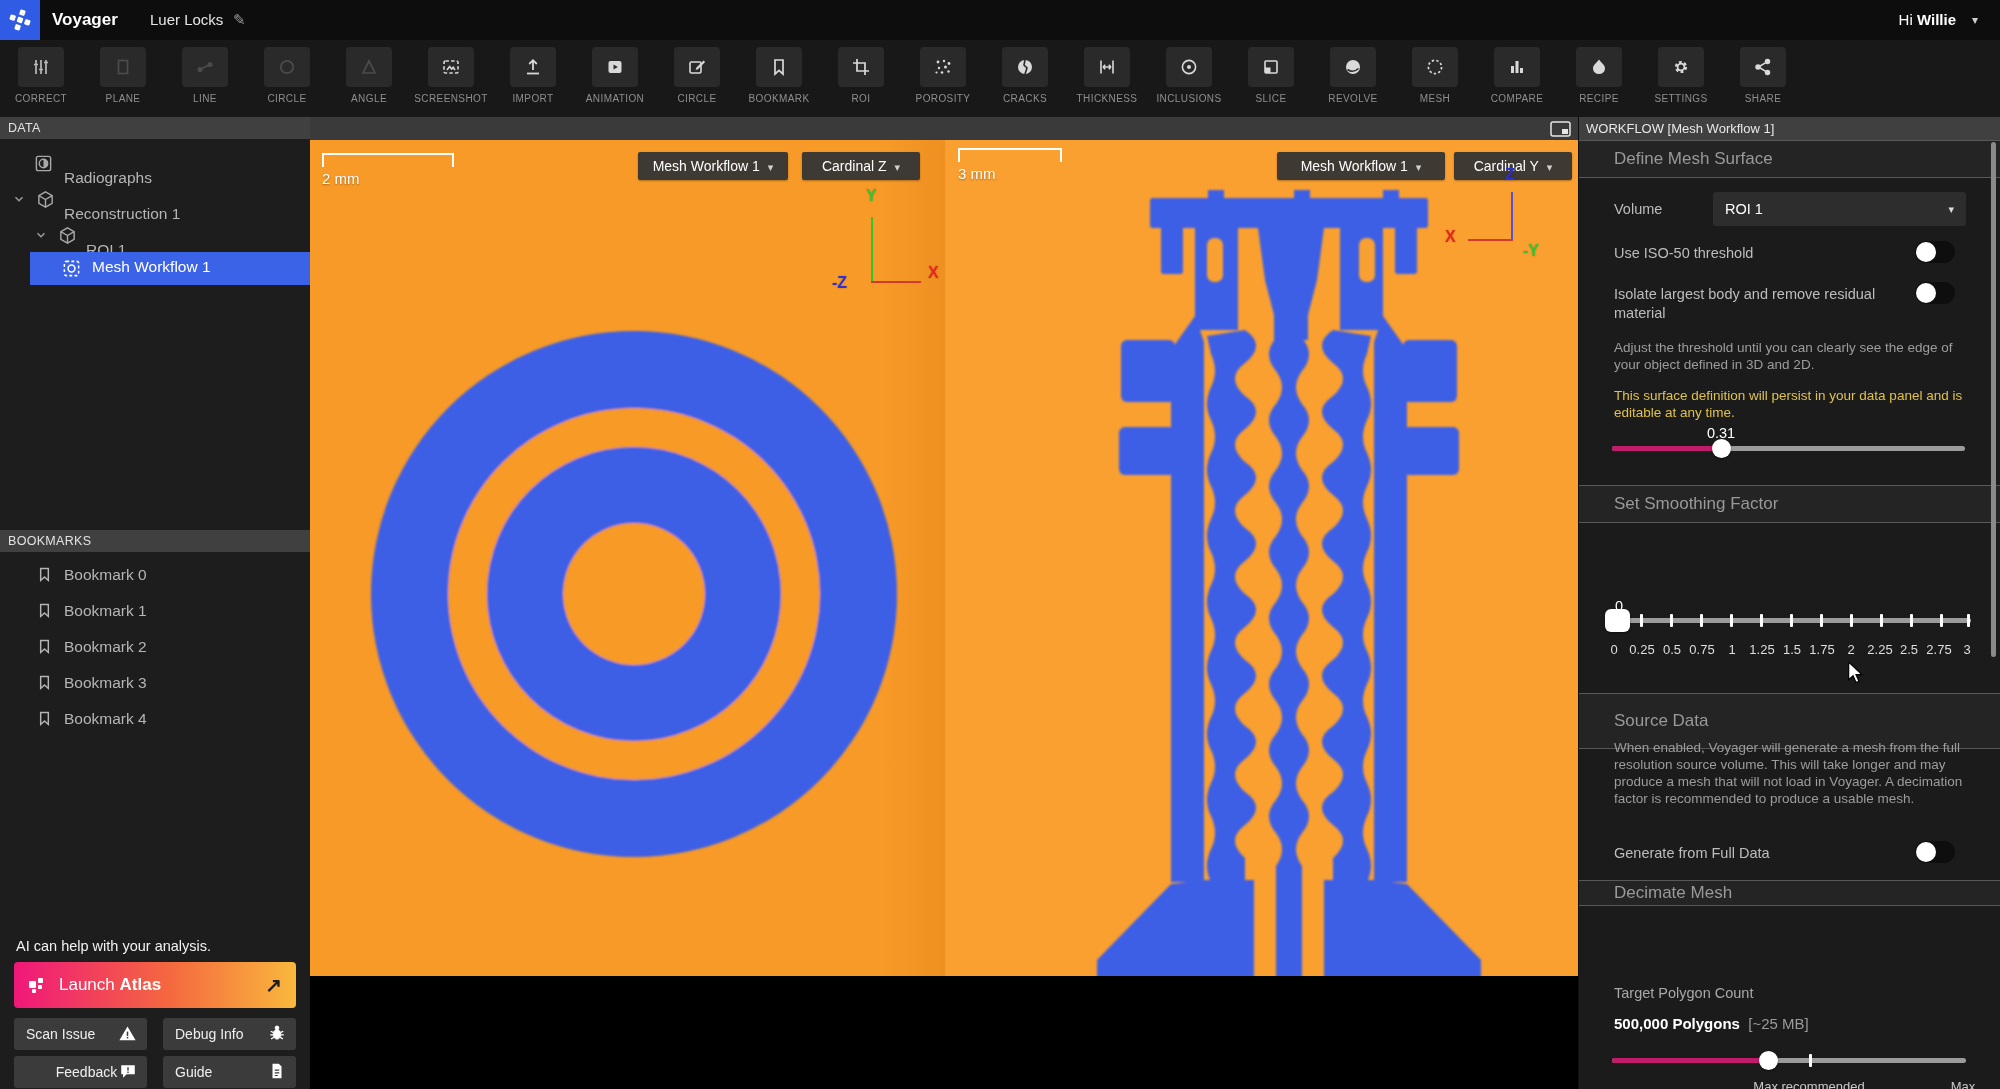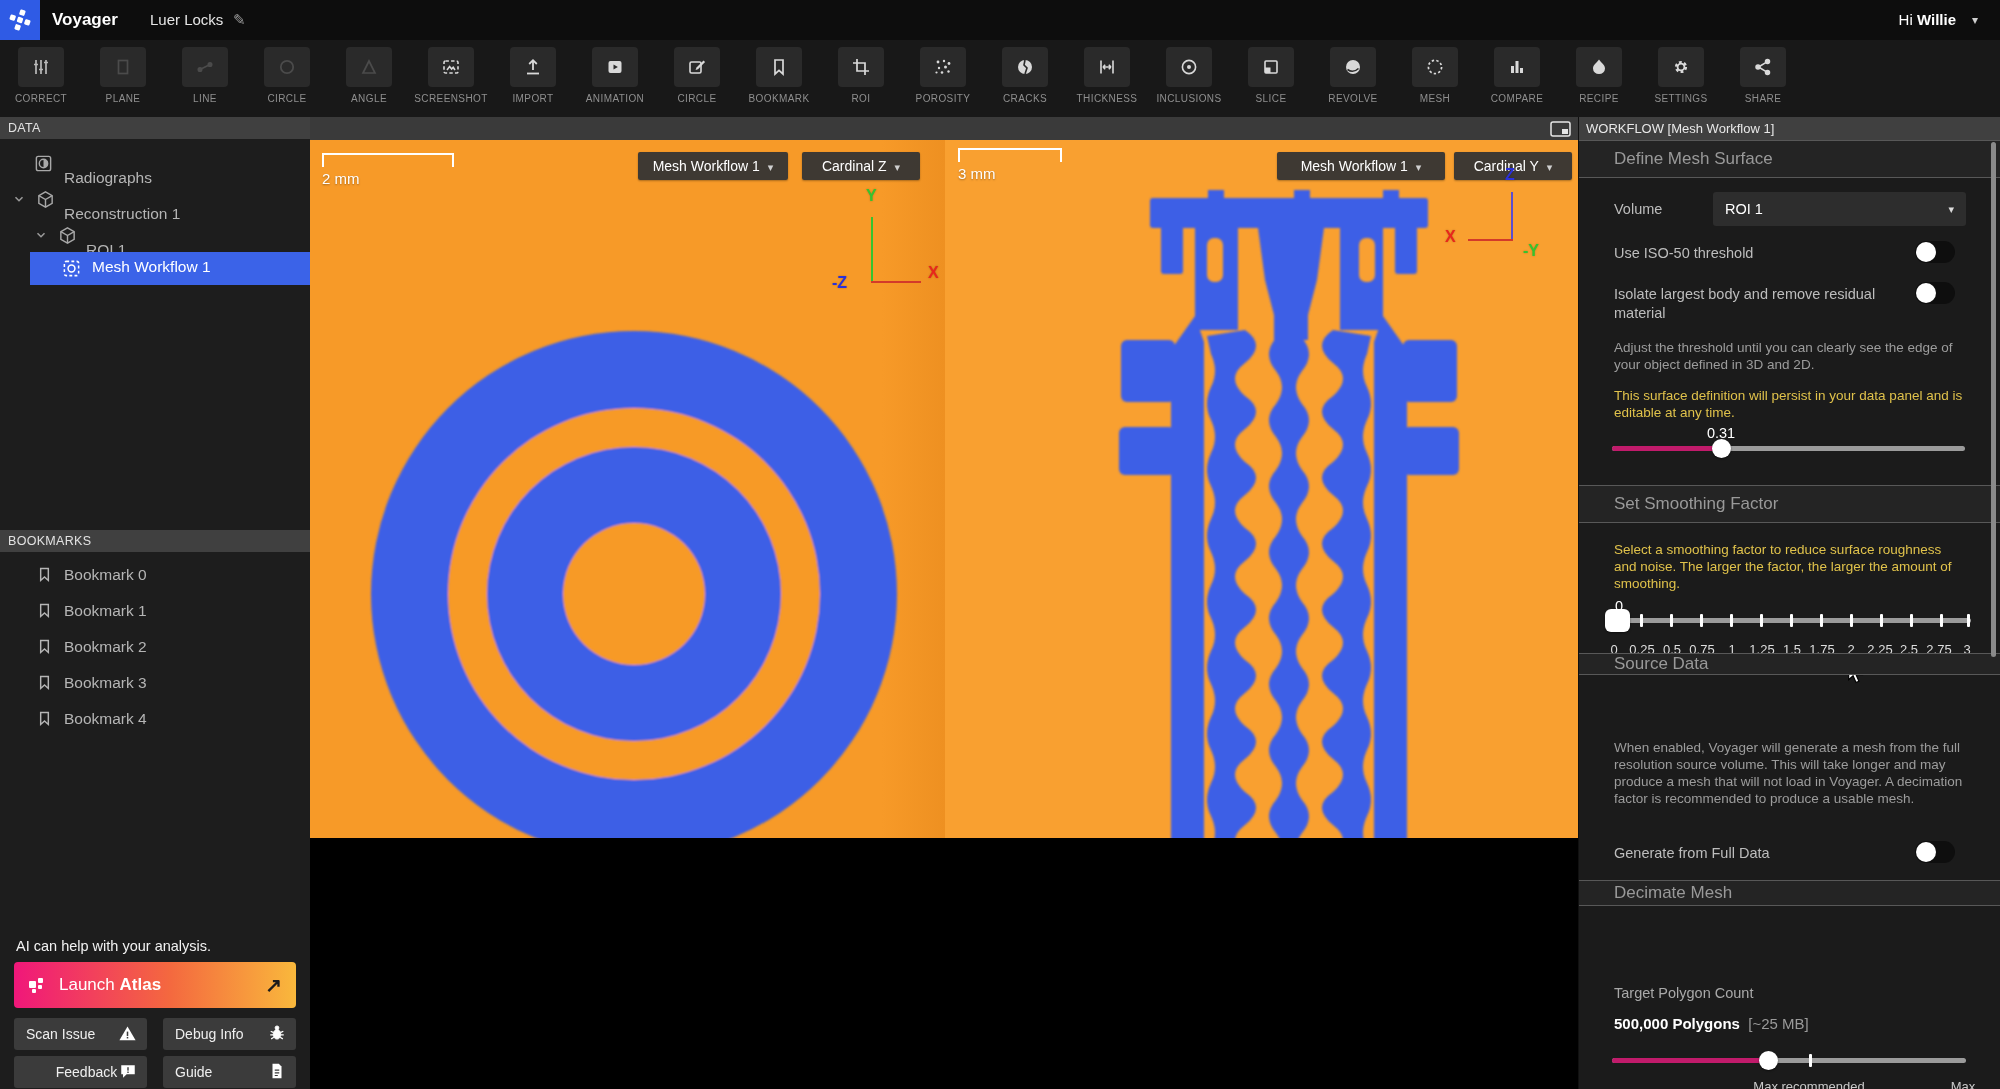--- a/index.html
+++ b/index.html
@@ -45,21 +45,21 @@
   #atlas-btn .al{font-size:17px;margin-left:12px;}
   #atlas-btn .arrow{position:absolute;right:14px;font-size:20px;font-weight:bold;color:#1c1c1c;}
   .sbtn{position:absolute;width:133px;height:32px;background:#3b3b3b;border-radius:3px;color:#efefef;
         font-size:14px;line-height:32px;padding-left:12px;box-sizing:border-box;}
   .sbtn .bic{position:absolute;right:10px;top:6px;color:#e8e8e8;}
 
   
   #vpstrip{left:310px;top:117px;width:1268px;height:23px;background:#3a3a3a;}
 
   
-  .vp{top:140px;height:698px;overflow:hidden;}
+  .vp{top:140px;height:836px;overflow:hidden;}
   #vpleft{left:310px;width:635px;background:linear-gradient(90deg,#f79a28 0%,#f79a28 90%,#ee9021 100%);}
   #vpright{left:945px;width:633px;background:#f9a030;}
   .scalebar{position:absolute;height:12px;border-top:2px solid #fff;border-left:2px solid #fff;border-right:2px solid #fff;}
   .scaletxt{position:absolute;color:#fff;font-size:15px;text-shadow:0 1px 2px rgba(0,0,0,.35);}
   .vpdd{position:absolute;height:28px;background:rgba(52,52,52,.95);border-radius:2px;color:#fff;
         font-size:14px;line-height:28px;text-align:center;box-shadow:0 1px 2px rgba(0,0,0,.3);}
   .vpdd .caret{margin-left:8px;font-size:11px;}
   .axlabel{position:absolute;font-size:16px;font-weight:bold;text-shadow:0 0 2px rgba(0,0,0,.25);}
   .axline{position:absolute;}
   .slicelabel{position:absolute;color:#fff;font-size:15px;text-shadow:0 1px 2px rgba(0,0,0,.4);transform:translateX(-50%);}
@@ -596,21 +596,20 @@
 
   <div class="phelp" style="left:35px;top:222px;width:345px;">Adjust the threshold until you can clearly see the edge of your object defined in 3D and 2D.</div>
   <div class="pyellow" style="left:35px;top:270px;width:350px;">This surface definition will persist in your data panel and is editable at any time.</div>
 
   <div class="pvalue" style="left:142px;top:308px;">0.31</div>
   <div class="ptrack" style="left:33px;top:329px;width:353px;"></div>
   <div class="pfill" style="left:33px;top:329px;width:109px;"></div>
   <div class="pknob" style="left:133px;top:322px;"></div>
 
   <div class="ptitle" style="top:368px;height:38px;">Set Smoothing Factor</div>
-  <div class="pyellow" style="left:35px;top:424px;width:350px;">Select a smoothing factor to reduce surface roughness and noise. The larger the factor, the larger the amount of smoothing.</div>
   <div class="pvalue" style="left:40px;top:481px;">0</div>
 
   <div class="ptrack" style="left:33px;top:501px;width:359px;">
     <span class="tick" style="left:28px;"></span>
     <span class="tick" style="left:58px;"></span>
     <span class="tick" style="left:88px;"></span>
     <span class="tick" style="left:118px;"></span>
     <span class="tick" style="left:148px;"></span>
     <span class="tick" style="left:178px;"></span>
     <span class="tick" style="left:208px;"></span>
@@ -635,21 +634,21 @@
     <span class="ticklbl" style="left:301px;top:525px;">2.25</span>
     <span class="ticklbl" style="left:330px;top:525px;">2.5</span>
     <span class="ticklbl" style="left:360px;top:525px;">2.75</span>
     <span class="ticklbl" style="left:388px;top:525px;">3</span>
   </div>
 
   <svg class="abs" style="left:268px;top:545px;" width="18" height="22" viewBox="0 0 12 15">
     <path d="M1,0 L1,12 L4,9.4 L6,14 L8,13.1 L6,8.6 L10,8.6 Z" fill="#fff" stroke="#000" stroke-width="0.8"></path>
   </svg>
 
-  <div class="ptitle" style="top:536px;height:22px;">Source Data</div>
+  <div class="ptitle" style="top:576px;height:56px;">Source Data</div>
   <div class="phelp" style="left:35px;top:622px;width:352px;">When enabled, Voyager will generate a mesh from the full resolution source volume. This will take longer and may produce a mesh that will not load in Voyager. A decimation factor is recommended to produce a usable mesh.</div>
   <div class="plabel" style="left:35px;top:728px;">Generate from Full Data</div>
   <div class="toggle" style="left:336px;top:724px;">
       <span class="knob"></span>
     </div>
 
   <div class="ptitle" style="top:763px;height:26px;">Decimate Mesh</div>
   <div class="plabel" style="left:35px;top:868px;color:#a9a9a9;">Target Polygon Count</div>
   <div class="abs" style="left:35px;top:898px;font-size:15px;">
     <span style="color:#fff;font-weight:bold;">500,000 Polygons</span>

